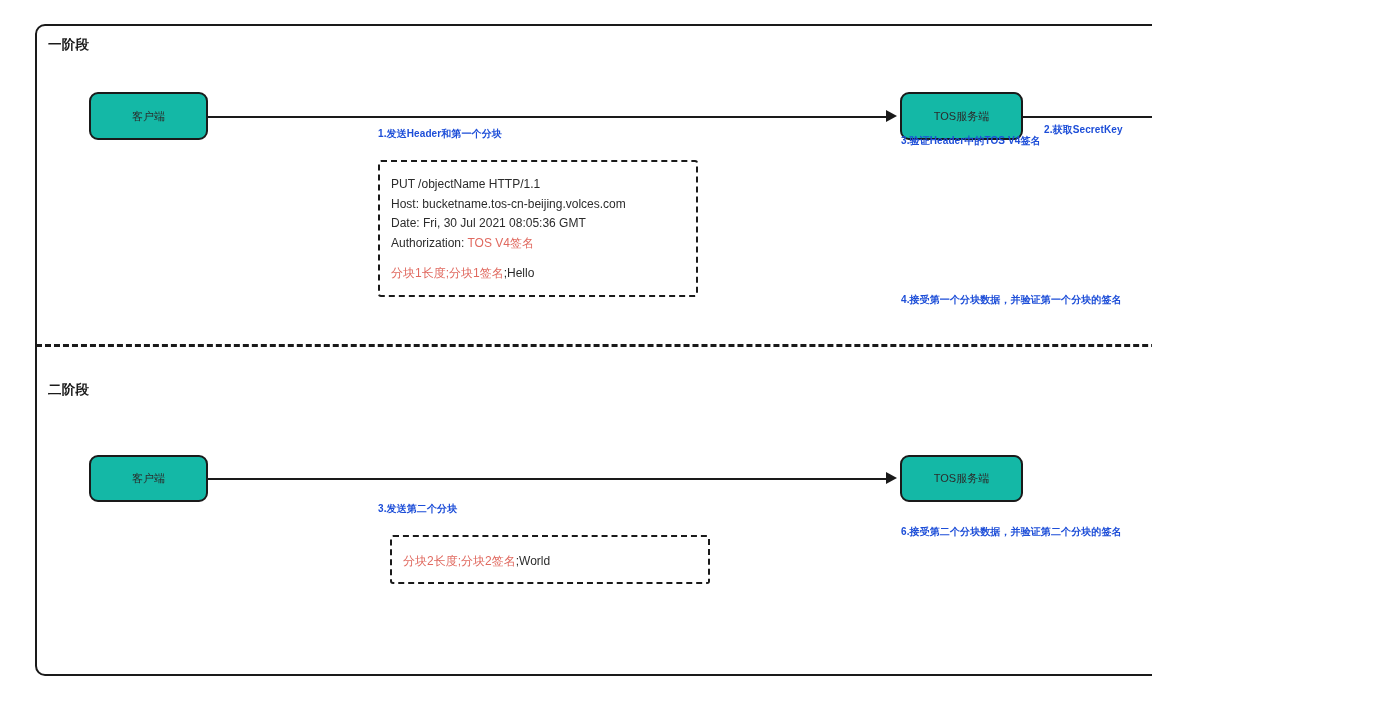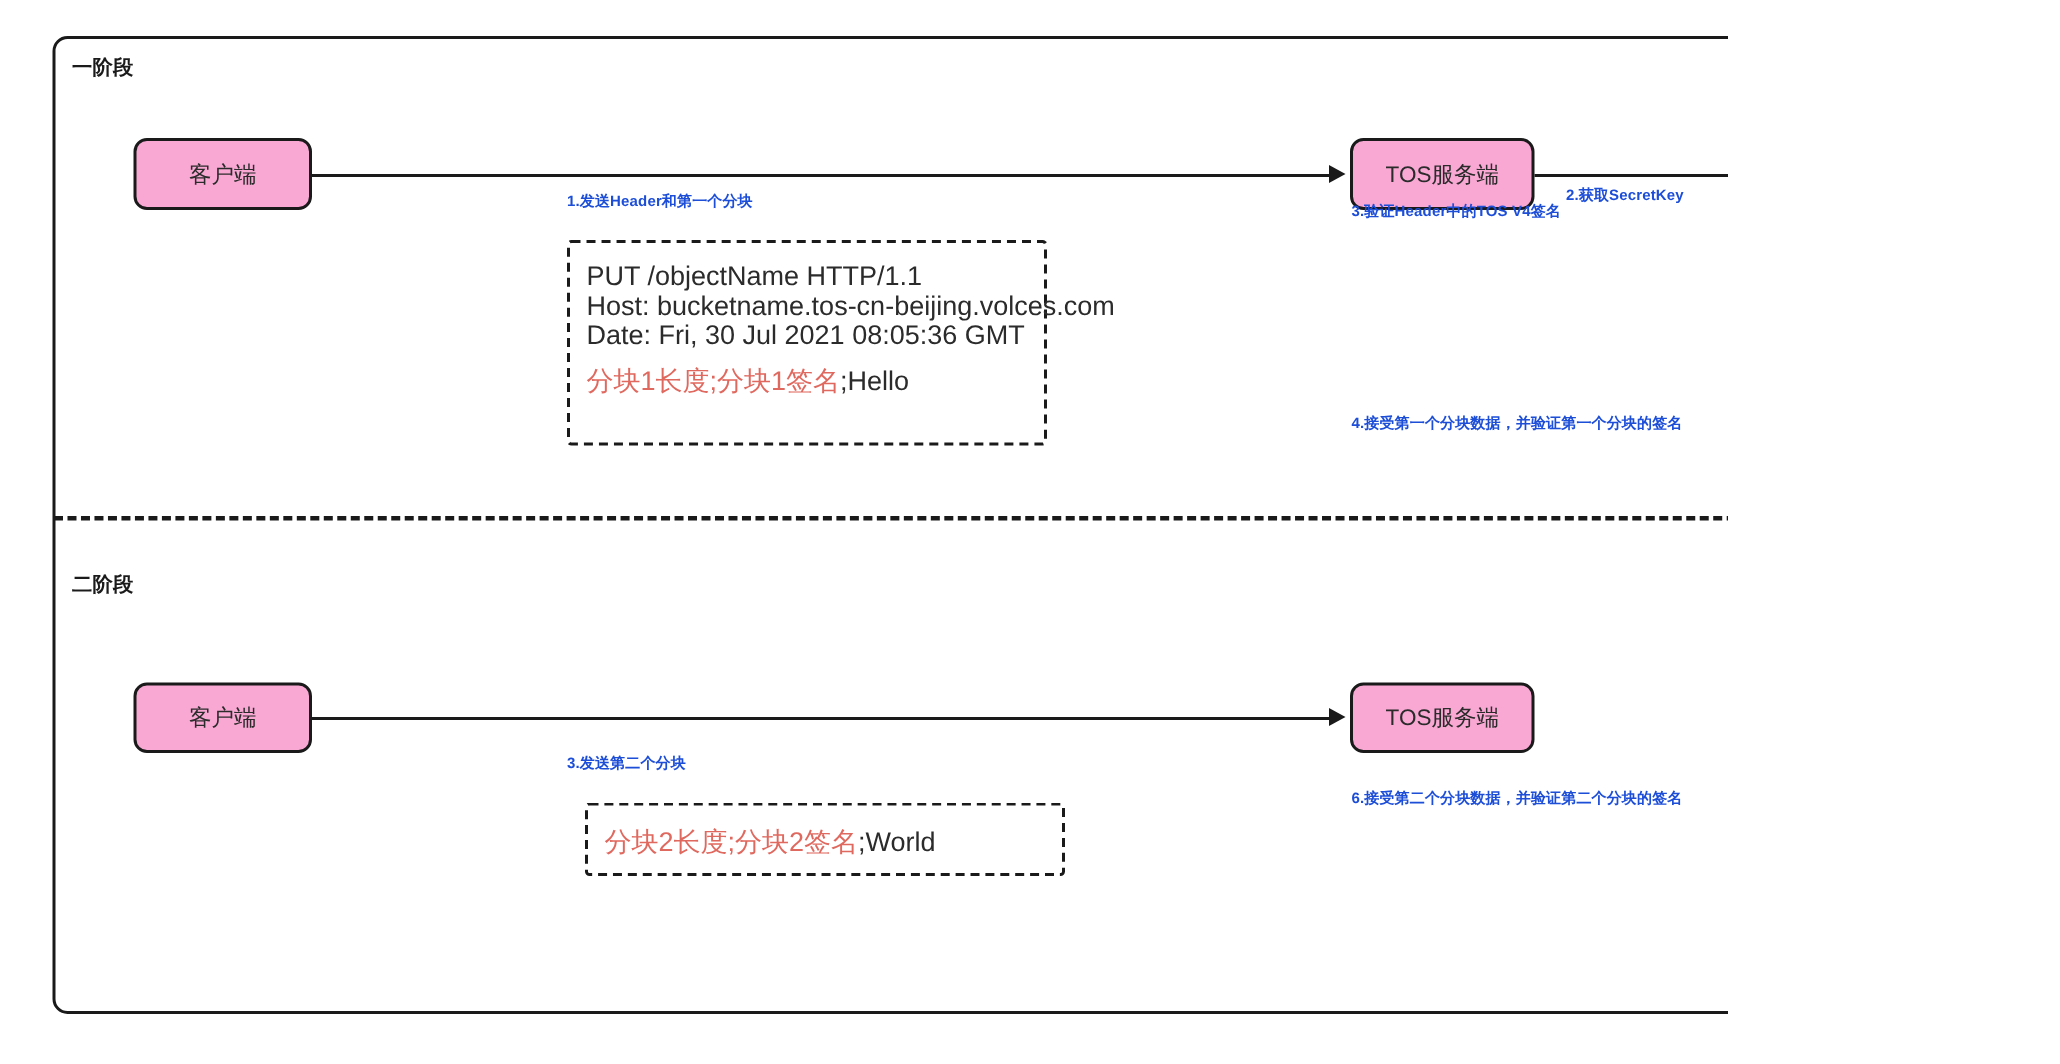--- a/index.html
+++ b/index.html
@@ -52,27 +52,27 @@
     top: 344px;
     width: 1301px;
     height: 0;
     border-top: 3px dashed #1a1a1a;
   }
 
   
   .node {
     position: absolute;
     box-sizing: border-box;
-    background: #f9a8d4;
+    background: #14b8a6;
     border: 2.2px solid #1a1a1a;
     border-radius: 9px;
     display: flex;
     align-items: center;
     justify-content: center;
-    font-size: 15px;
+    font-size: 11px;
     color: #2b2b2b;
     white-space: nowrap;
   }
   #node-client-1   { left: 89px;  top: 92px;  width: 119px; height: 48px; }
   #node-tos-1      { left: 900px; top: 92px;  width: 123px; height: 48px; }
   #node-acl        { left: 1187px;top: 92px;  width: 119px; height: 47px; font-style: italic; }
   #node-client-2   { left: 89px;  top: 455px; width: 119px; height: 47px; }
   #node-tos-2      { left: 900px; top: 455px; width: 123px; height: 47px; }
 
   
@@ -104,38 +104,38 @@
     position: absolute;
     font-size: 10px;
     font-weight: bold;
     color: #1d4ed8;
     white-space: nowrap;
     letter-spacing: .1px;
   }
   #cap-step1 { left: 378px;  top: 127px; }
   #cap-step2 { left: 1044px; top: 123px; }
   #cap-step3 { left: 901px;  top: 134px; }
-  #cap-step4 { left: 901px;  top: 275px; }
+  #cap-step4 { left: 901px;  top: 293px; }
   #cap-step5 { left: 378px;  top: 502px; }
   #cap-step6 { left: 901px;  top: 525px; }
 
   
   .payload-box {
     position: absolute;
     box-sizing: border-box;
     border: 2.4px dashed #1a1a1a;
     border-radius: 3px;
     background: #ffffff;
     padding: 13px 0 10px 11px;
   }
   #payload-1 { left: 378px; top: 160px; width: 320px; height: 137px; }
   #payload-2 { left: 390px; top: 535px; width: 320px; height: 49px; }
 
   .payload-line {
-    font-size: 18px;
+    font-size: 12px;
     line-height: 19.5px;
     color: #2b2b2b;
     white-space: nowrap;
   }
   .payload-line.spacer { height: 11px; line-height: 11px; }
   .red { color: #e0695f; }
   #payload-2 .payload-line { line-height: 22px; }
 </style>
 </head>
 <body>
@@ -167,20 +167,21 @@
   <div class="step-caption" id="cap-step2">2.获取SecretKey</div>
 
   <div class="step-caption" id="cap-step3">3.验证Header中的TOS V4签名</div>
 
   <div class="step-caption" id="cap-step4">4.接受第一个分块数据，并验证第一个分块的签名</div>
 
   <div class="payload-box" id="payload-1">
     <div class="payload-line">PUT /objectName HTTP/1.1</div>
     <div class="payload-line">Host: bucketname.tos-cn-beijing.volces.com</div>
     <div class="payload-line">Date: Fri, 30 Jul 2021 08:05:36 GMT</div>
+    <div class="payload-line"><span>Authorization: </span><span class="red">TOS V4签名</span></div>
     <div class="payload-line spacer"></div>
     <div class="payload-line"><span class="red">分块1长度;分块1签名</span><span>;Hello</span></div>
   </div>
 
   <div class="node" id="node-client-2">客户端</div>
 
   <div class="node" id="node-tos-2">TOS服务端</div>
 
   <div class="arrow-line" id="arrow3-line"></div>
   <div class="arrow-head" id="arrow3-head"></div>

